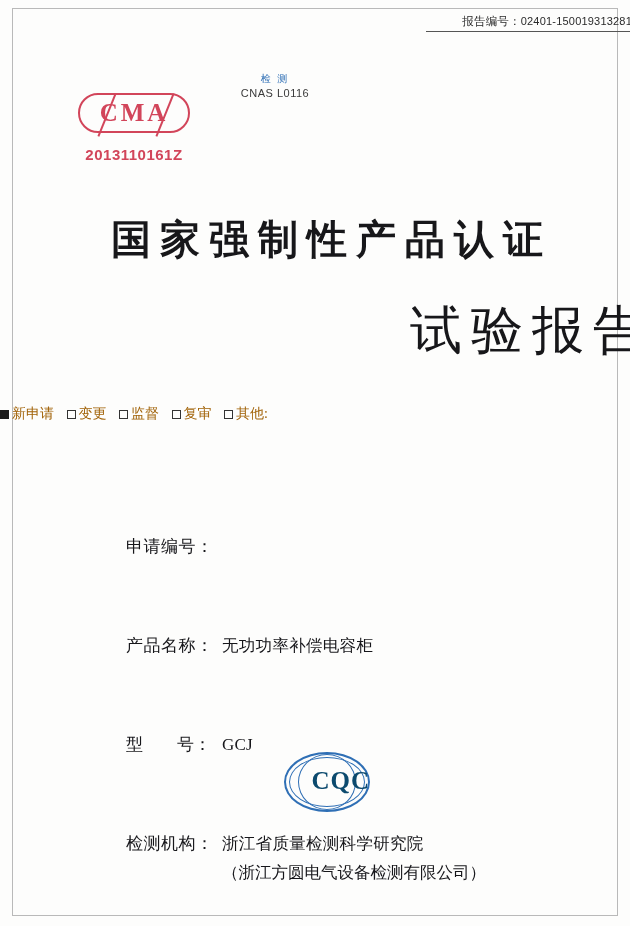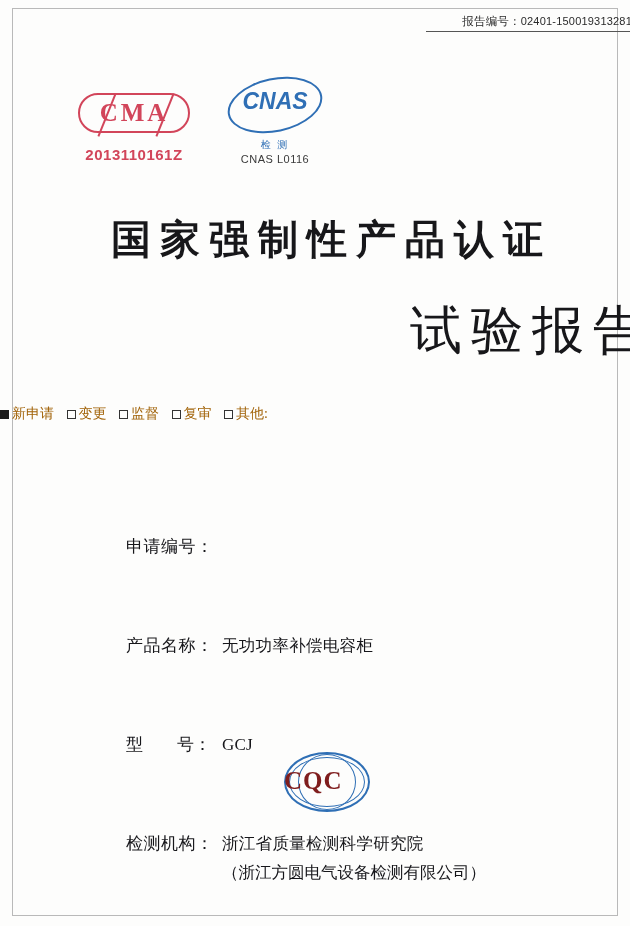--- a/index.html
+++ b/index.html
@@ -304,25 +304,25 @@
   }
   .cqc-oval.inner {
     left: 5px; top: 5px;
     width: 76px; height: 50px;
     border-width: 1px;
   }
   .cqc-letters {
     position: absolute;
     left: 0; right: 0;
     top: 15px;
-    text-align: left;
+    text-align: right;
     font-family: "Liberation Serif", serif;
     font-weight: bold;
     font-size: 25px;
-    color: #7f1d1d;
+    color: #0c4a6e;
     letter-spacing: 1px;
   }
   .cqc-arc {
     position: absolute;
     left: 14px;
     top: 2px;
     width: 58px;
     height: 56px;
     border: 1.5px solid #2f6fb5;
     border-radius: 50%;
@@ -346,24 +346,20 @@
     <div class="cma">
       <div class="cma-box">
         <div class="cma-text">CMA</div>
         <div class="cma-slash"></div>
         <div class="cma-slash2"></div>
       </div>
       <div class="cma-code">2013110161Z</div>
     </div>
 
     <div class="cnas">
-      <div class="cnas-mark">
-        <div class="cnas-ellipse"></div>
-        <div class="cnas-word">CNAS</div>
-      </div>
       <div class="cnas-cn">检 测</div>
       <div class="cnas-code">CNAS L0116</div>
     </div>
 
   </div>
 
   <div class="title-main">国家强制性产品认证</div>
   <div class="title-sub">试验报告</div>
 
   <div class="checkrow">

